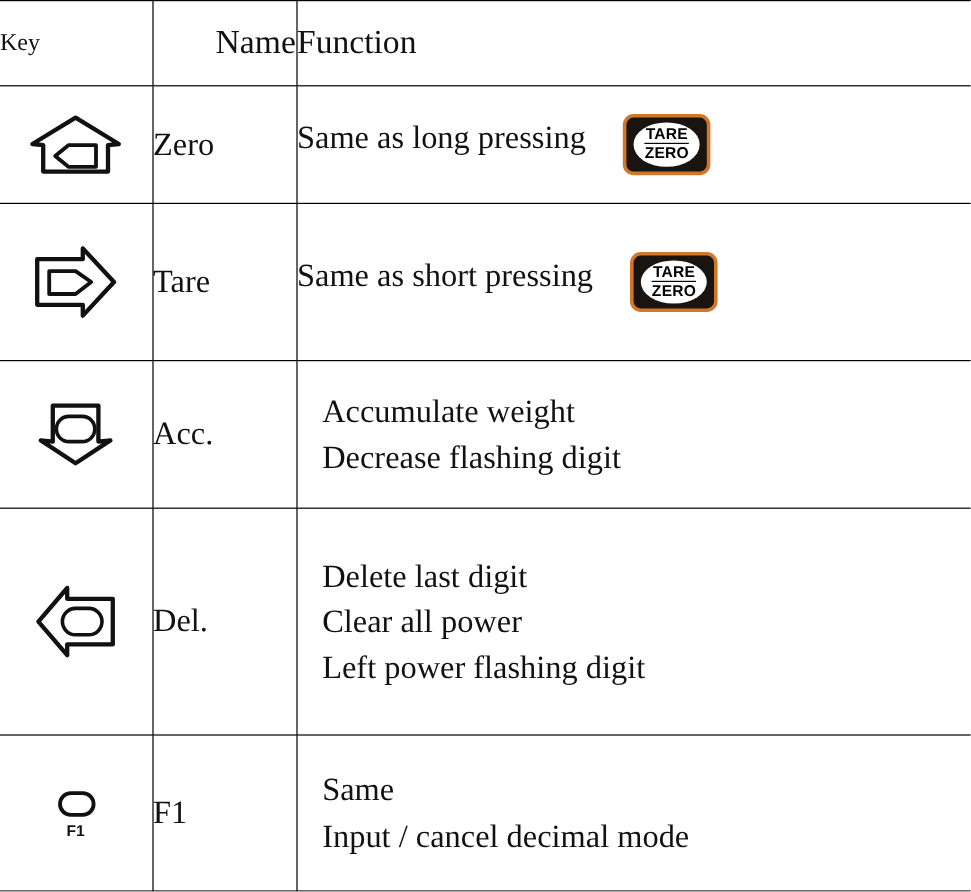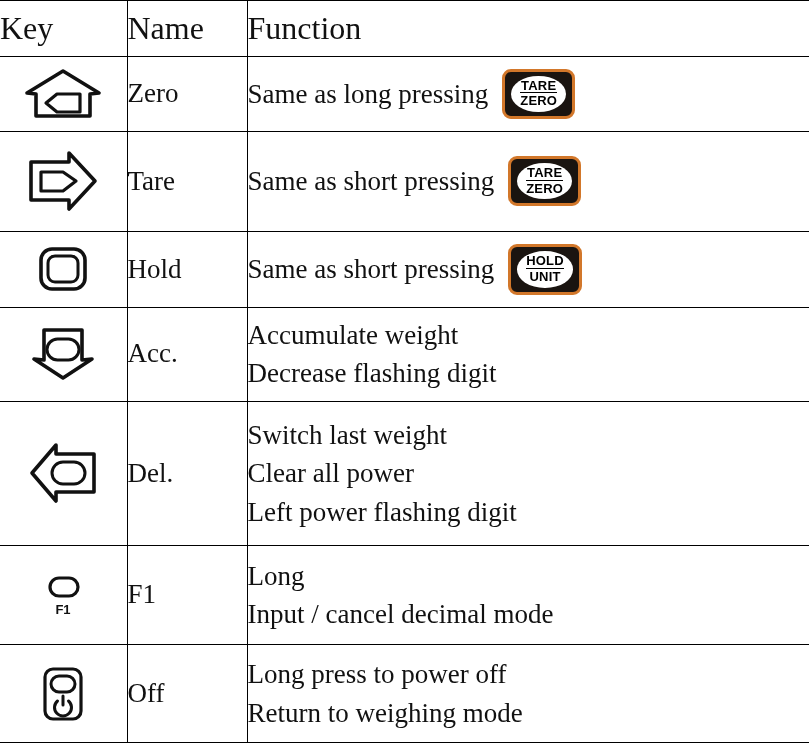--- a/index.html
+++ b/index.html
@@ -45,32 +45,33 @@
   }
   .cell-fn {
     padding-left: 16px;
     font-size: 27px;
     line-height: 1.42;
   }
 
   .hdr .cell-key {
     text-align: left;
     padding-left: 22px;
-    font-size: 32px;
-  }
-  .hdr .cell-name { font-size: 32px; }
-  .hdr .cell-fn   { font-size: 32px; }
+    font-size: 20px;
+  }
+  .hdr .cell-name { font-size: 28px; text-align: right; }
+  .hdr .cell-fn   { font-size: 28px; }
 
   .fn-line {
     white-space: nowrap;
+    margin-left: 21px;
   }
   .fn-inline {
     display: flex;
-    align-items: center;
-    gap: 14px;
+    align-items: flex-start;
+    gap: 31px;
     white-space: nowrap;
   }
 
   
   .glyph {
     display: block;
     margin: 0 auto;
   }
 
   
@@ -157,40 +158,20 @@
           <span class="hw-btn">
             <span class="hw-oval">
               <span class="hw-top">TARE</span>
               <span class="hw-bot">ZERO</span>
             </span>
           </span>
         </div>
       </td>
     </tr>
 
-    <tr style="height:63px">
-      <td class="cell-key">
-        <svg class="glyph" width="52" height="48" viewBox="0 0 52 48">
-          <rect x="4" y="4" width="44" height="40" rx="11" ry="11" fill="none" stroke="#111" stroke-width="3.6"></rect>
-          <rect x="11" y="11" width="30" height="26" rx="7" ry="7" fill="none" stroke="#111" stroke-width="3"></rect>
-        </svg>
-      </td>
-      <td class="cell-name">Hold</td>
-      <td class="cell-fn">
-        <div class="fn-inline">
-          <span>Same as short pressing</span>
-          <span class="hw-btn">
-            <span class="hw-oval">
-              <span class="hw-top">HOLD</span>
-              <span class="hw-bot">UNIT</span>
-            </span>
-          </span>
-        </div>
-      </td>
-    </tr>
 
     <tr style="height:77px">
       <td class="cell-key">
         <svg class="glyph" width="66" height="56" viewBox="0 0 66 56">
           <path d="M14 4 L52 4 L52 34 L62 33 L33 52 L4 33 L14 34 Z" fill="none" stroke="#111" stroke-width="3.6" stroke-linejoin="round"></path>
           <rect x="17" y="13" width="32" height="21" rx="10.5" ry="10.5" fill="none" stroke="#111" stroke-width="3"></rect>
         </svg>
       </td>
       <td class="cell-name">Acc.</td>
       <td class="cell-fn">
@@ -201,52 +182,37 @@
 
     <tr style="height:120px">
       <td class="cell-key">
         <svg class="glyph" width="70" height="64" viewBox="0 0 70 64">
           <path d="M66 13 L28 13 L28 4 L4 32 L28 60 L28 51 L66 51 Z" fill="none" stroke="#111" stroke-width="3.6" stroke-linejoin="round"></path>
           <rect x="24" y="21" width="33" height="22" rx="11" ry="11" fill="none" stroke="#111" stroke-width="3"></rect>
         </svg>
       </td>
       <td class="cell-name">Del.</td>
       <td class="cell-fn">
-        <div class="fn-line">Switch last weight</div>
+        <div class="fn-line">Delete last digit</div>
         <div class="fn-line">Clear all power</div>
         <div class="fn-line">Left power flashing digit</div>
       </td>
     </tr>
 
     <tr style="height:82px">
       <td class="cell-key">
         <svg class="glyph" width="48" height="48" viewBox="0 0 48 48">
           <rect x="11" y="7" width="28" height="18" rx="9" ry="9" fill="none" stroke="#111" stroke-width="3.2"></rect>
           <text x="24" y="43" text-anchor="middle" font-family="Liberation Sans, sans-serif" font-size="13" font-weight="bold" fill="#111">F1</text>
         </svg>
       </td>
       <td class="cell-name">F1</td>
       <td class="cell-fn">
-        <div class="fn-line">Long</div>
+        <div class="fn-line">Same</div>
         <div class="fn-line">Input / cancel decimal mode</div>
       </td>
     </tr>
 
 
-    <tr style="height:81px">
-      <td class="cell-key">
-        <svg class="glyph" width="48" height="58" viewBox="0 0 48 58">
-          <rect x="6" y="4" width="36" height="50" rx="8" ry="8" fill="none" stroke="#111" stroke-width="3.2"></rect>
-          <rect x="12" y="11" width="24" height="16" rx="8" ry="8" fill="none" stroke="#111" stroke-width="3"></rect>
-          <path d="M18.5 36 A 8.5 8.5 0 1 0 29.5 36" fill="none" stroke="#111" stroke-width="3" stroke-linecap="round"></path>
-          <line x1="24" y1="31" x2="24" y2="40" stroke="#111" stroke-width="3" stroke-linecap="round"></line>
-        </svg>
-      </td>
-      <td class="cell-name">Off</td>
-      <td class="cell-fn">
-        <div class="fn-line">Long press to power off</div>
-        <div class="fn-line">Return to weighing mode</div>
-      </td>
-    </tr>
 
 
   </tbody>
 </table>
 
 </body></html>

